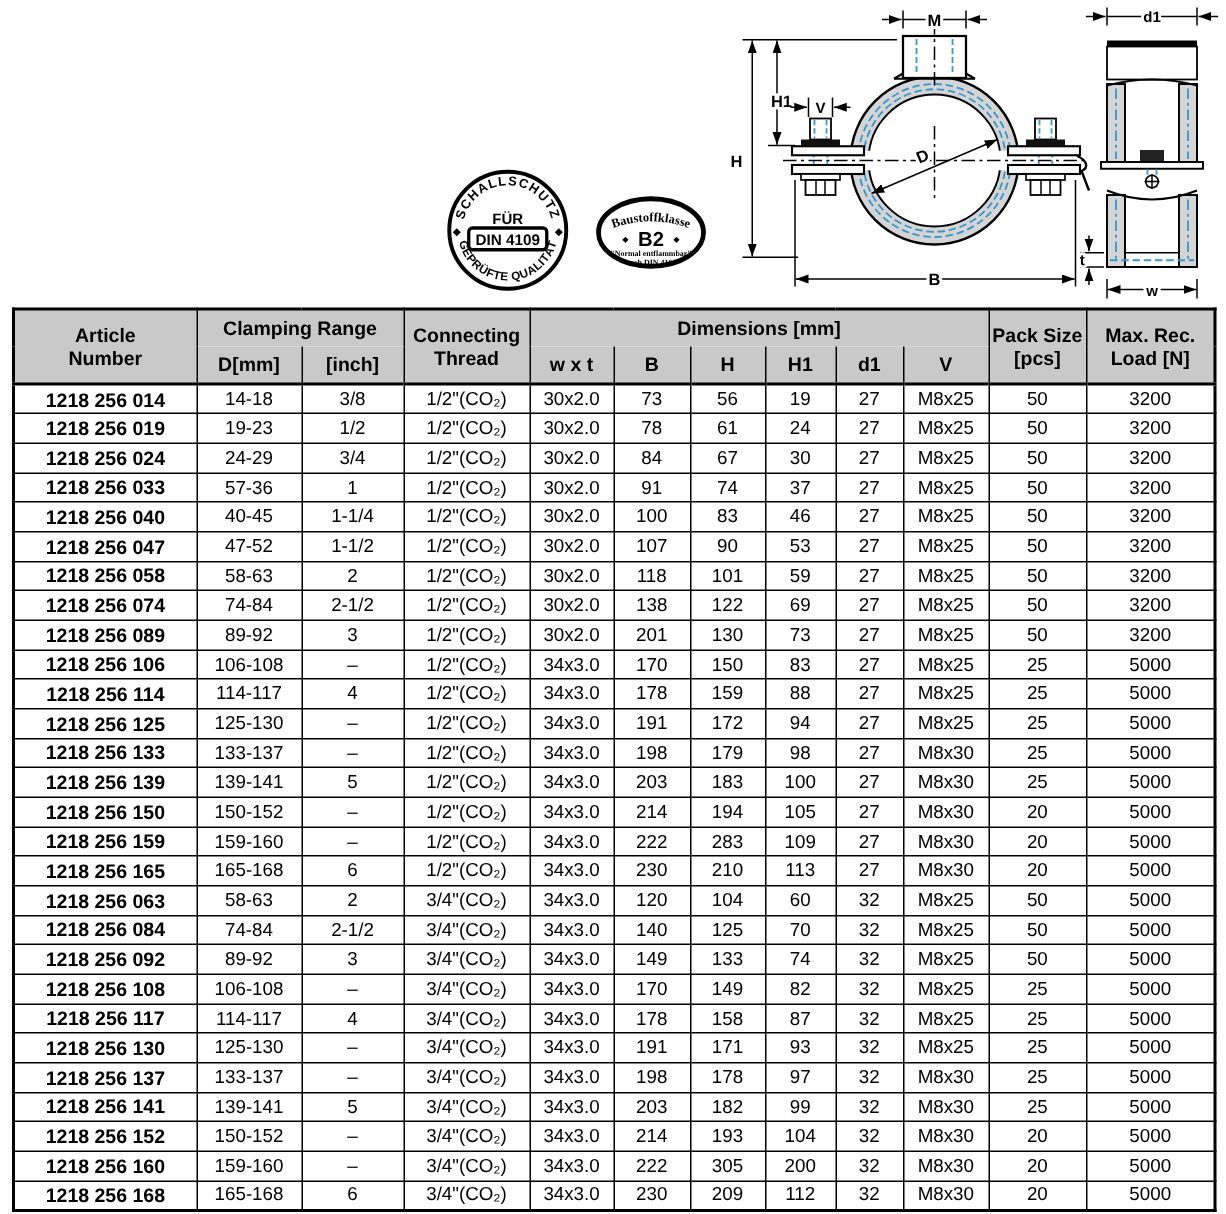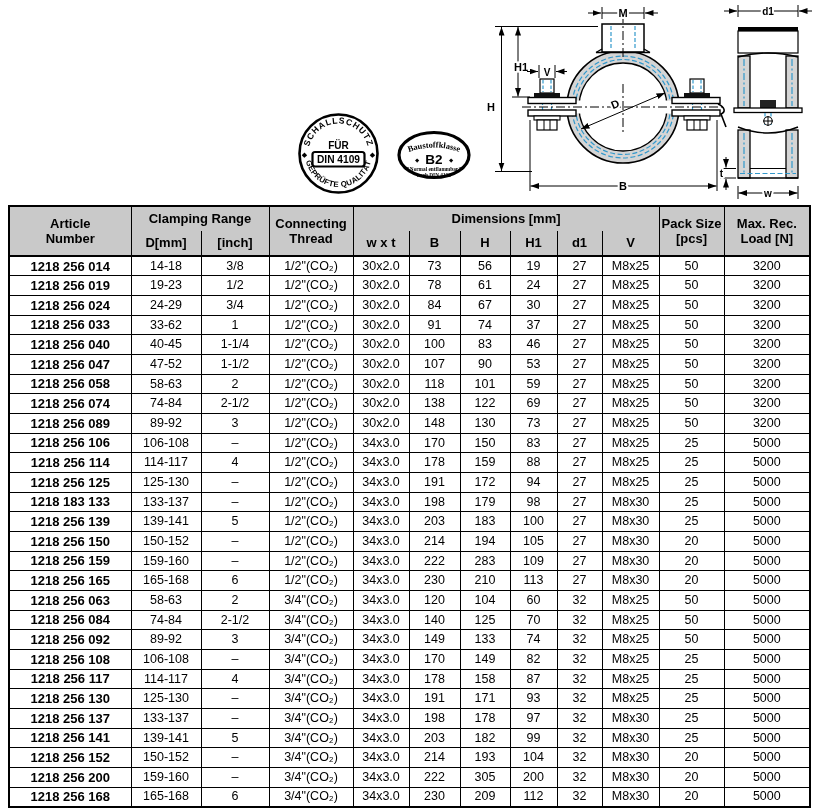--- a/index.html
+++ b/index.html
@@ -285,21 +285,21 @@
           <td>84</td>
           <td>67</td>
           <td>30</td>
           <td>27</td>
           <td>M8x25</td>
           <td>50</td>
           <td>3200</td>
         </tr>
         <tr>
           <td class="art">1218 256 033</td>
-          <td>33-62</td>
+          <td>57-36</td>
           <td>1</td>
           <td>1/2"(CO₂)</td>
           <td>30x2.0</td>
           <td>91</td>
           <td>74</td>
           <td>37</td>
           <td>27</td>
           <td>M8x25</td>
           <td>50</td>
           <td>3200</td>
@@ -359,21 +359,21 @@
           <td>M8x25</td>
           <td>50</td>
           <td>3200</td>
         </tr>
         <tr>
           <td class="art">1218 256 089</td>
           <td>89-92</td>
           <td>3</td>
           <td>1/2"(CO₂)</td>
           <td>30x2.0</td>
-          <td>148</td>
+          <td>201</td>
           <td>130</td>
           <td>73</td>
           <td>27</td>
           <td>M8x25</td>
           <td>50</td>
           <td>3200</td>
         </tr>
         <tr>
           <td class="art">1218 256 106</td>
           <td>106-108</td>
@@ -410,21 +410,21 @@
           <td>34x3.0</td>
           <td>191</td>
           <td>172</td>
           <td>94</td>
           <td>27</td>
           <td>M8x25</td>
           <td>25</td>
           <td>5000</td>
         </tr>
         <tr>
-          <td class="art">1218 183 133</td>
+          <td class="art">1218 256 133</td>
           <td>133-137</td>
           <td>–</td>
           <td>1/2"(CO₂)</td>
           <td>34x3.0</td>
           <td>198</td>
           <td>179</td>
           <td>98</td>
           <td>27</td>
           <td>M8x30</td>
           <td>25</td>
@@ -606,21 +606,21 @@
           <td>34x3.0</td>
           <td>214</td>
           <td>193</td>
           <td>104</td>
           <td>32</td>
           <td>M8x30</td>
           <td>20</td>
           <td>5000</td>
         </tr>
         <tr>
-          <td class="art">1218 256 200</td>
+          <td class="art">1218 256 160</td>
           <td>159-160</td>
           <td>–</td>
           <td>3/4"(CO₂)</td>
           <td>34x3.0</td>
           <td>222</td>
           <td>305</td>
           <td>200</td>
           <td>32</td>
           <td>M8x30</td>
           <td>20</td>

